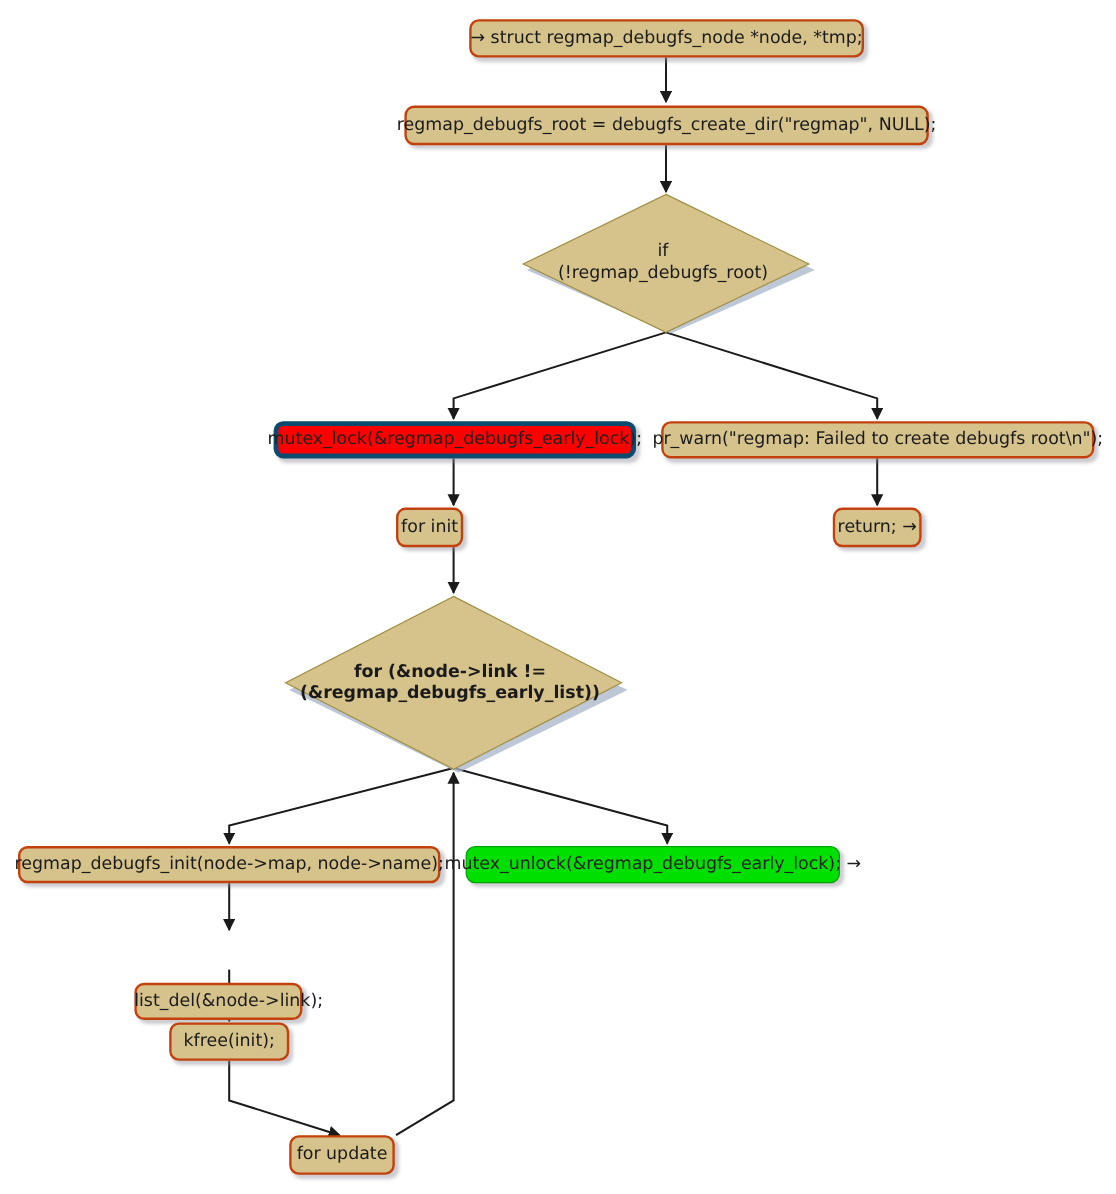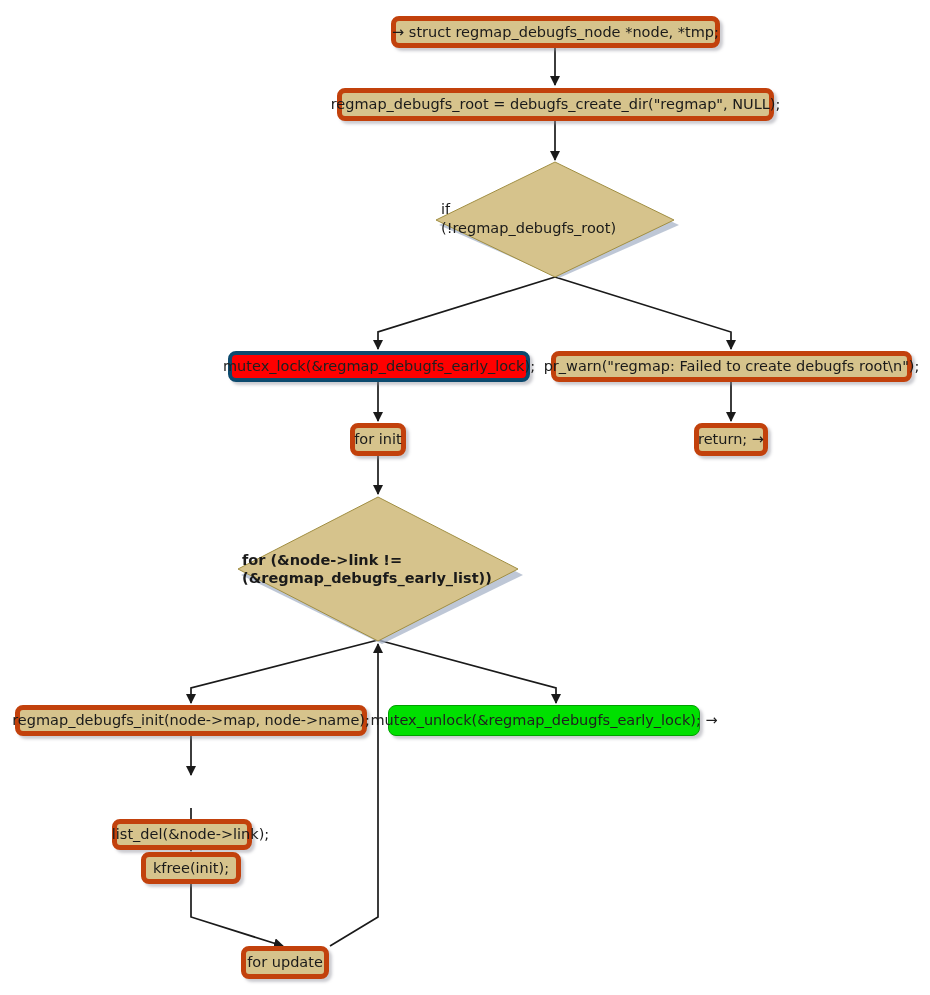--- a/index.html
+++ b/index.html
@@ -24,21 +24,21 @@
     width: 930px;
     height: 995px;
     pointer-events: none;
   }
 
   
   .node {
     position: absolute;
     box-sizing: border-box;
     background: #D6C38C;
-    border: 5px solid #c2410c;
+    border: 2px solid #c2410c;
     border-radius: 8px;
     color: #1a1a1a;
     font-size: 14.5px;
     line-height: 1;
     white-space: nowrap;
     display: flex;
     align-items: center;
     justify-content: center;
     padding: 0 9px;
     box-shadow: 3px 3px 3px rgba(140,140,150,0.45);
@@ -62,27 +62,27 @@
   }
   .diamond .dshape {
     position: absolute;
     left: 0;
     top: 0;
     width: 100%;
     height: 100%;
   }
   .diamond .dlabel {
     position: absolute;
-    left: 12px;
+    left: 0;
     top: 0;
     width: 100%;
     height: 100%;
     display: flex;
     flex-direction: column;
-    align-items: flex-start;
+    align-items: center;
     justify-content: center;
     font-size: 14.5px;
     line-height: 1.25;
     color: #1a1a1a;
     white-space: nowrap;
     text-align: center;
     pointer-events: none;
   }
 </style>
 </head>
@@ -146,21 +146,21 @@
   </div>
 
   <div class="node red" style="left:228px; top:351px; width:302px; height:31px;">
     <span>mutex_lock(&amp;regmap_debugfs_early_lock);</span>
   </div>
 
   <div class="node" style="left:551px; top:351px; width:361px; height:31px;">
     <span>pr_warn("regmap: Failed to create debugfs root\n");</span>
   </div>
 
-  <div class="node" style="left:350px; top:423px; width:56px; height:33px;">
+  <div class="node" style="left:330px; top:423px; width:56px; height:33px;">
     <span>for init</span>
   </div>
 
   <div class="node" style="left:694px; top:423px; width:74px; height:33px;">
     <span>return; →</span>
   </div>
 
   <div class="diamond" style="left:233px; top:496px; width:290px; height:148px;font-weight:bold;">
     <svg class="dshape" viewBox="0 0 290 148" xmlns="http://www.w3.org/2000/svg">
       <polygon points="149,9 290,79 149,148 8,79" fill="#A8B4C8" opacity="0.75"></polygon>

